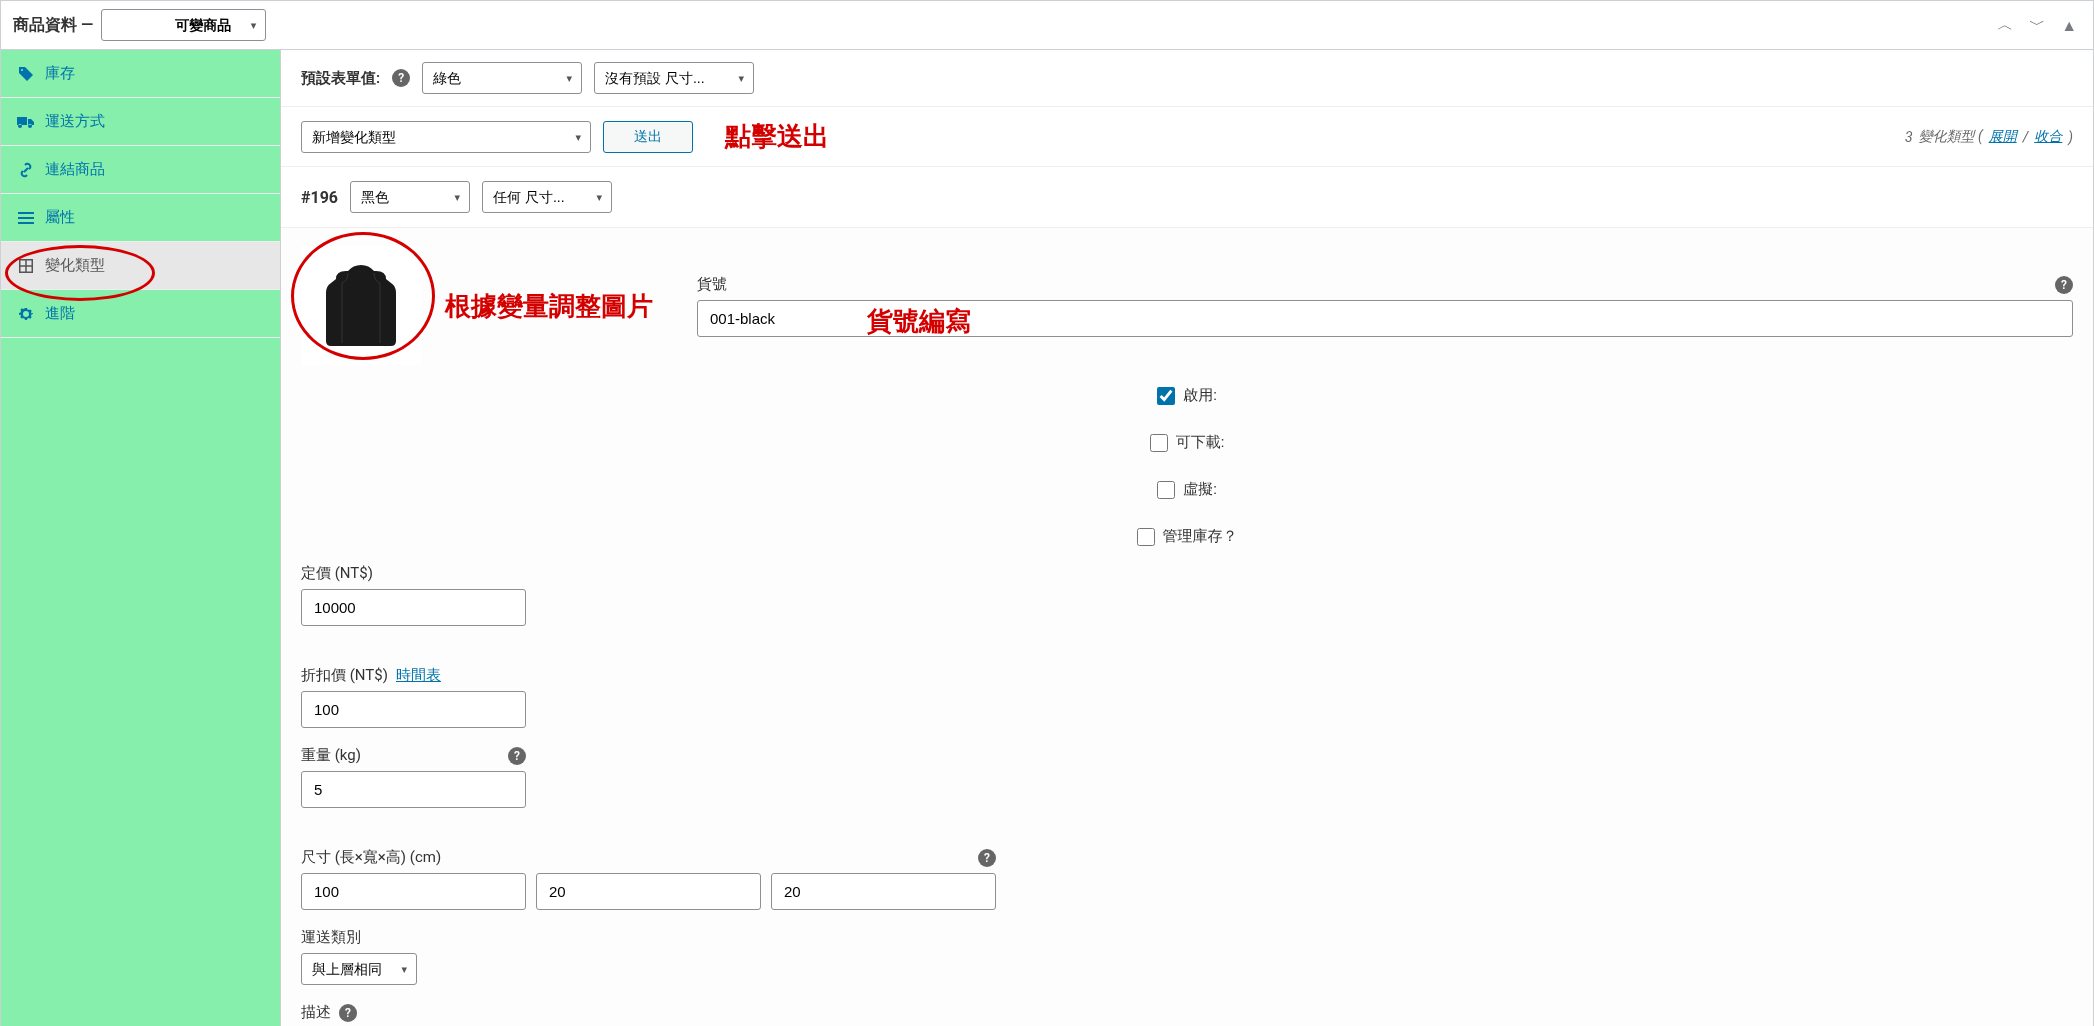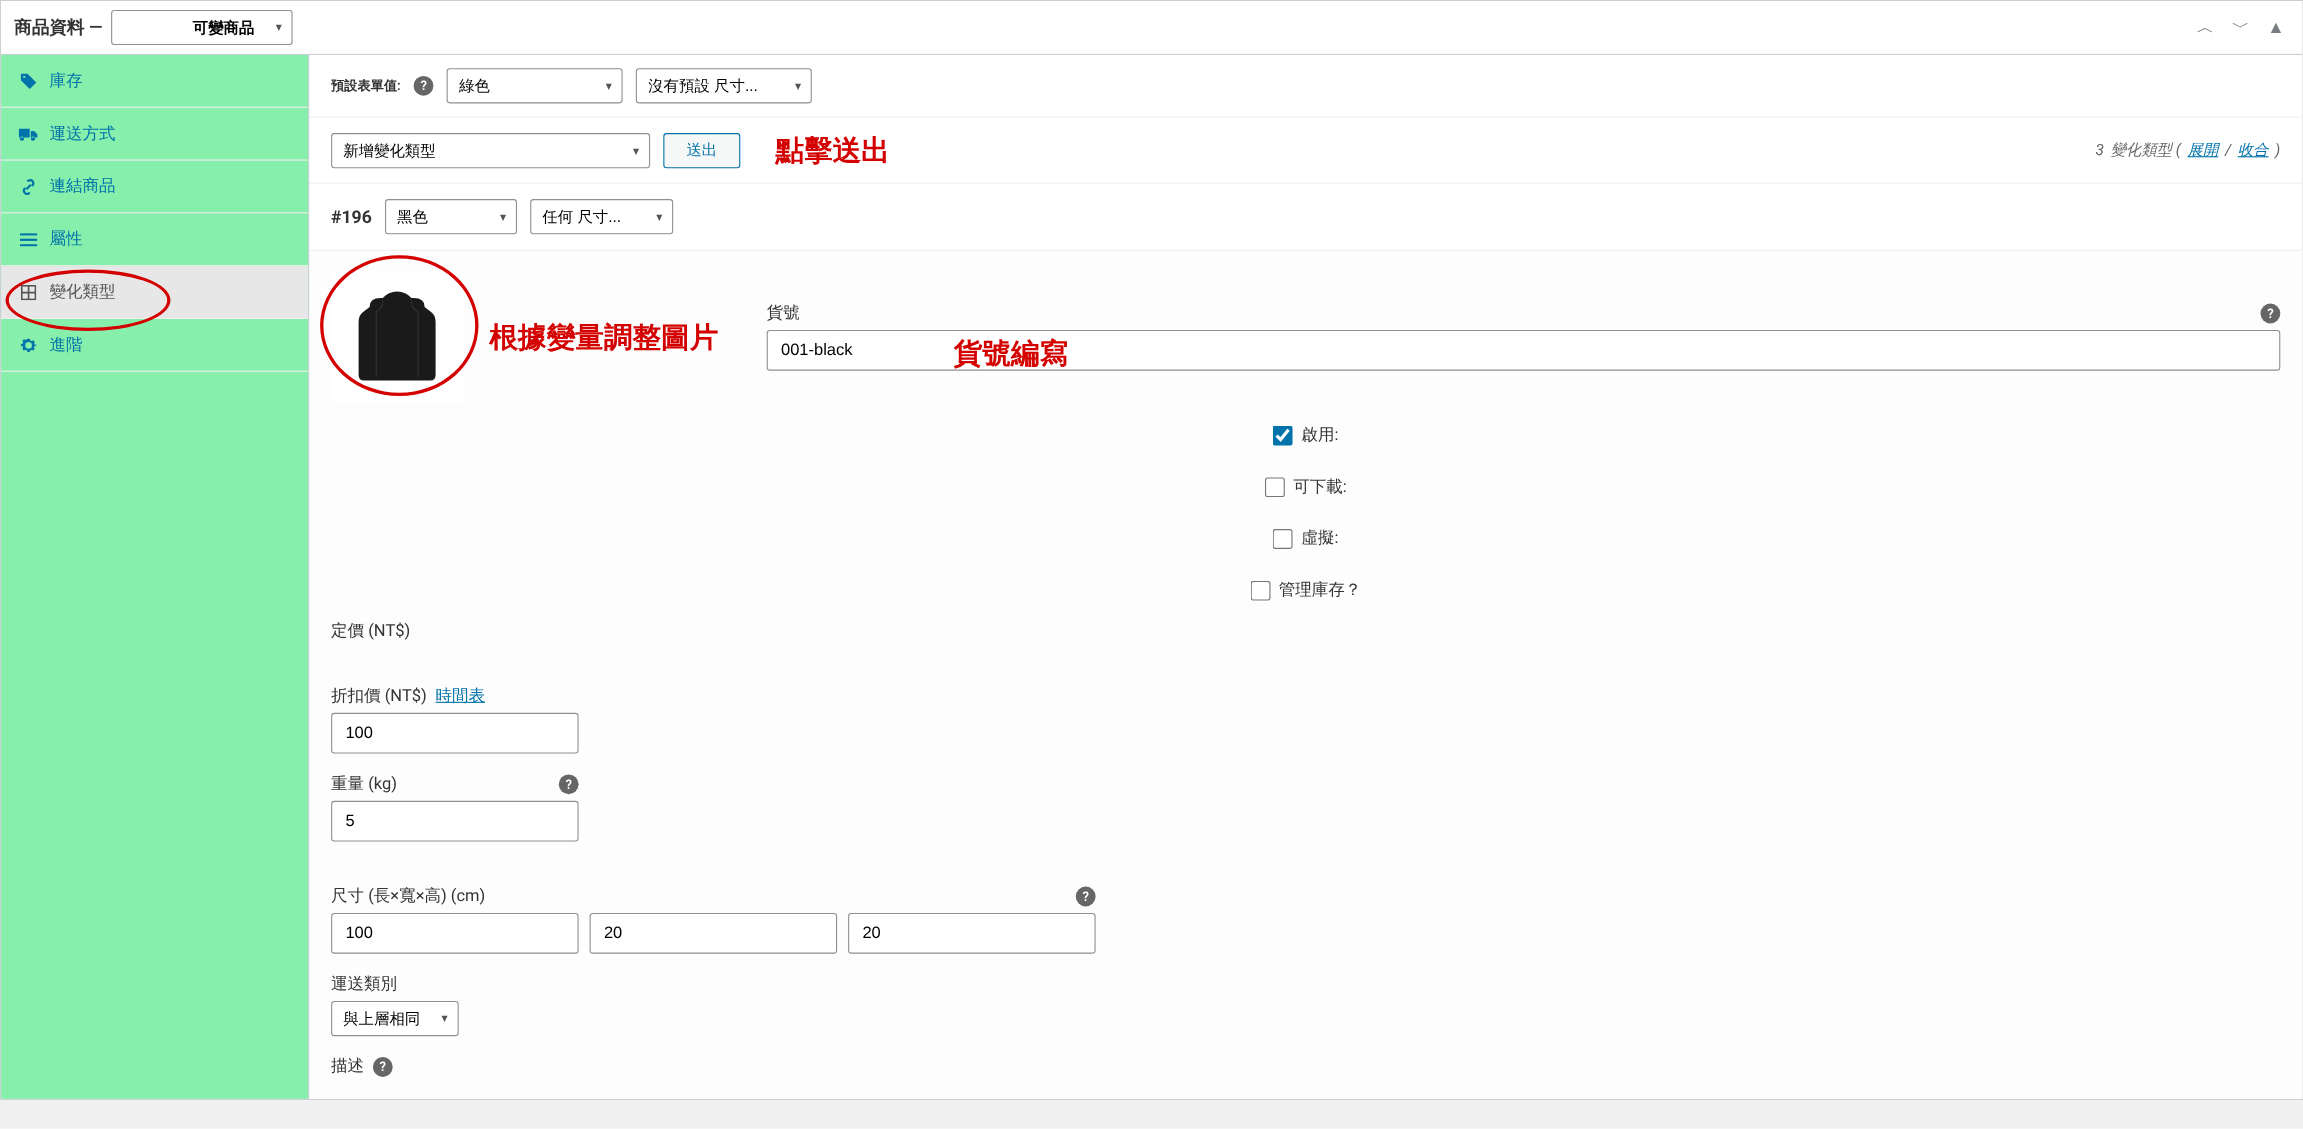--- a/index.html
+++ b/index.html
@@ -14,23 +14,23 @@
 .panel-header-right { margin-left: auto; display: flex; gap: 8px; align-items: center; color: #787c82; }
 .hdr-btn { cursor: pointer; font-size: 16px; padding: 2px 4px; }
 .body { display: flex; }
 .tabs { width: 280px; background: #86efac; border-right: 1px solid #ccd0d4; }
 .tab { display: flex; align-items: center; gap: 10px; padding: 14px 16px; color: #0073aa; cursor: pointer; font-size: 15px; border-bottom: 1px solid #eee; }
 .tab.active { background: #e7e7e7; color: #555; }
 .tab-icon { width: 18px; display: inline-flex; justify-content: center; }
 .content { flex: 1; padding: 0; background: #fff; }
 .row { padding: 12px 20px; display: flex; align-items: center; gap: 12px; flex-wrap: wrap; }
 .row.border-b { border-bottom: 1px solid #eee; }
-.label { font-weight: 600; font-size: 12px; }
+.label { font-weight: 600; font-size: 15px; }
 .help-icon { display: inline-flex; align-items: center; justify-content: center; width: 18px; height: 18px; border-radius: 50%; background: #666; color: #fff; font-size: 12px; font-weight: 600; cursor: help; }
-.btn { border: 1px solid #0073aa; background: #f6f7f7; color: #0073aa; padding: 6px 20px; border-radius: 3px; cursor: pointer; font-size: 14px; }
+.btn { border: 1px solid #0073aa; background: #f6f7f7; color: #0073aa; padding: 6px 30px; border-radius: 3px; cursor: pointer; font-size: 14px; }
 .variation-header { display: flex; align-items: center; gap: 12px; padding: 14px 20px; }
 .variation-id { font-weight: 700; font-size: 16px; }
 .variation-body { padding: 8px 20px 20px 20px; background: #fdfdfd; border-top: 1px solid #eee; }
 .thumb-row { display: flex; align-items: center; gap: 24px; margin: 10px 0 20px 0; }
 .thumb { width: 120px; height: 120px; background: #fff; display: flex; align-items: center; justify-content: center; cursor: pointer; }
 .form-row { display: flex; gap: 40px; margin: 18px 0; align-items: flex-start; flex-direction: column; }
 .form-col { flex: 1; display: flex; flex-direction: column; gap: 6px; }
 .field-label { font-size: 15px; color: #333; display: flex; align-items: center; gap: 8px; }
 .input { border: 1px solid #8c8f94; border-radius: 3px; padding: 9px 12px; font-size: 15px; width: 100%; }
 .checks { display: flex; gap: 28px; align-items: center; margin: 14px 0; font-size: 15px; flex-direction: column; }
@@ -203,20 +203,21 @@
             </label>
           <label class="check-item">
               <input type="checkbox" style="">
               <span>管理庫存？</span>
             </label>
         </div>
 
         <div class="form-row">
           <div class="form-col">
             <div class="field-label">定價 (NT$)</div>
+            <input class="input" value="10000" style="">
           </div>
           <div class="form-col">
             <div class="field-label">
               <span>折扣價 (NT$) </span>
               <a class="link">時間表</a>
             </div>
             <input class="input" value="100" style="">
           </div>
         </div>
 

